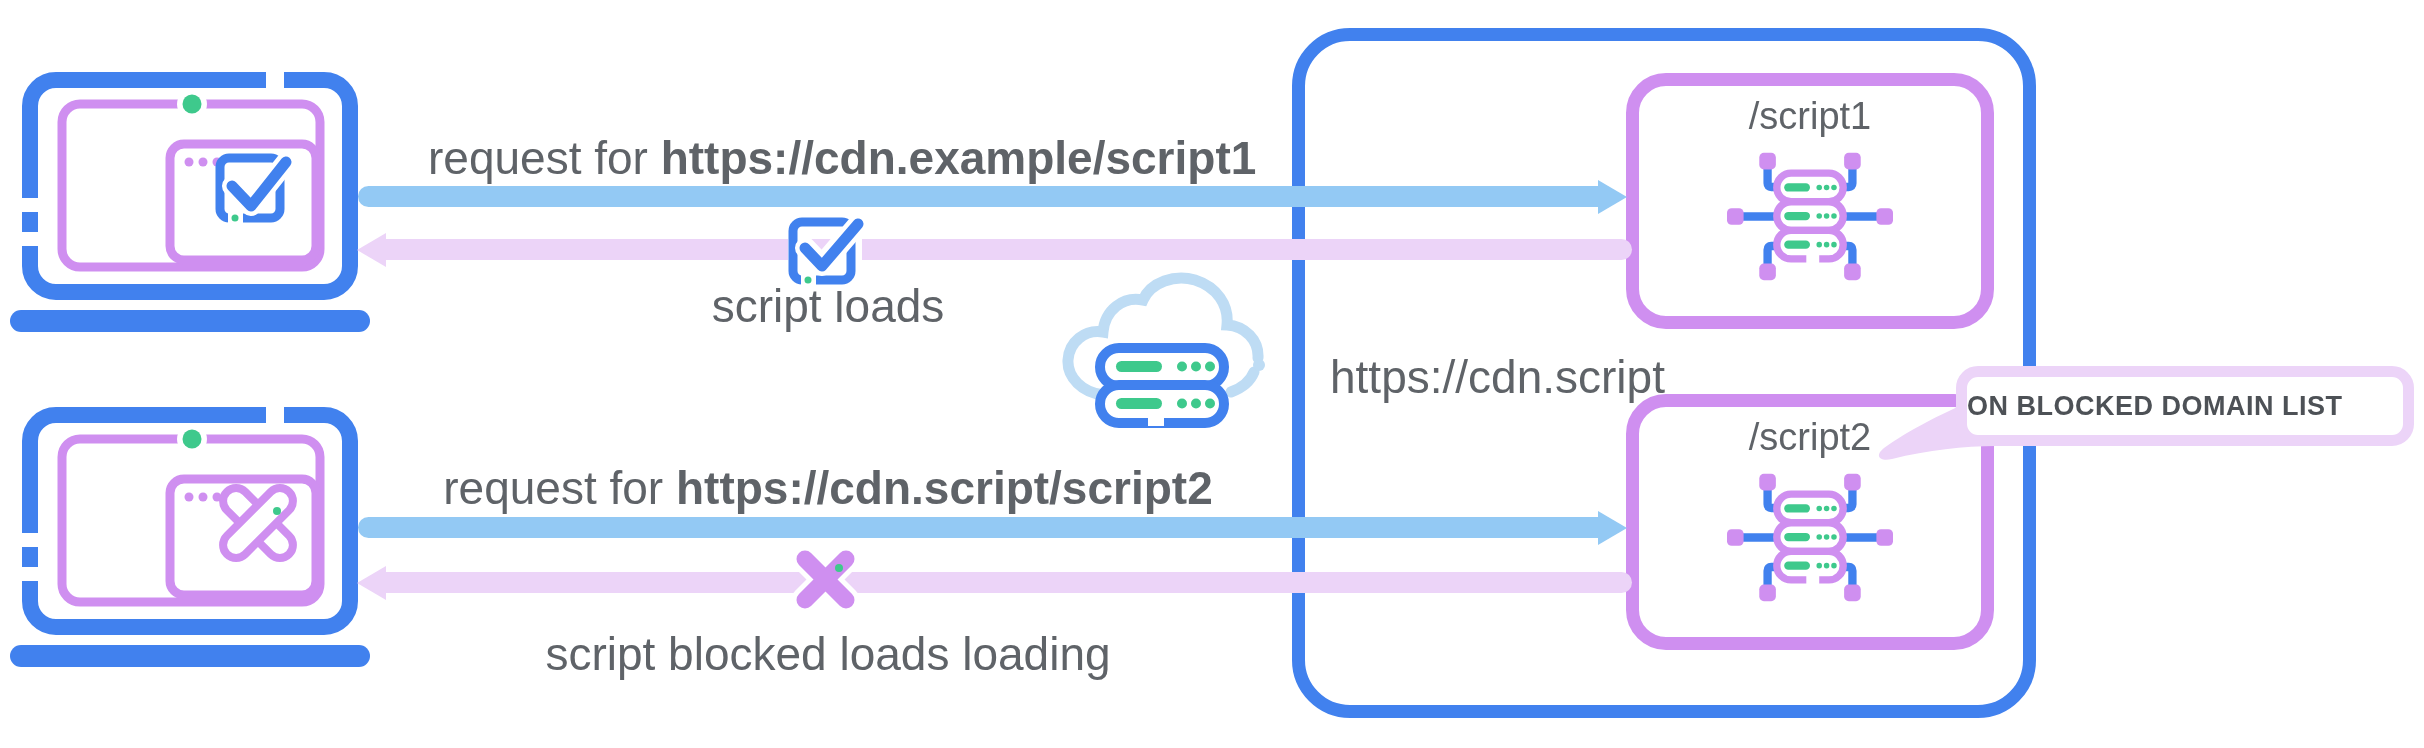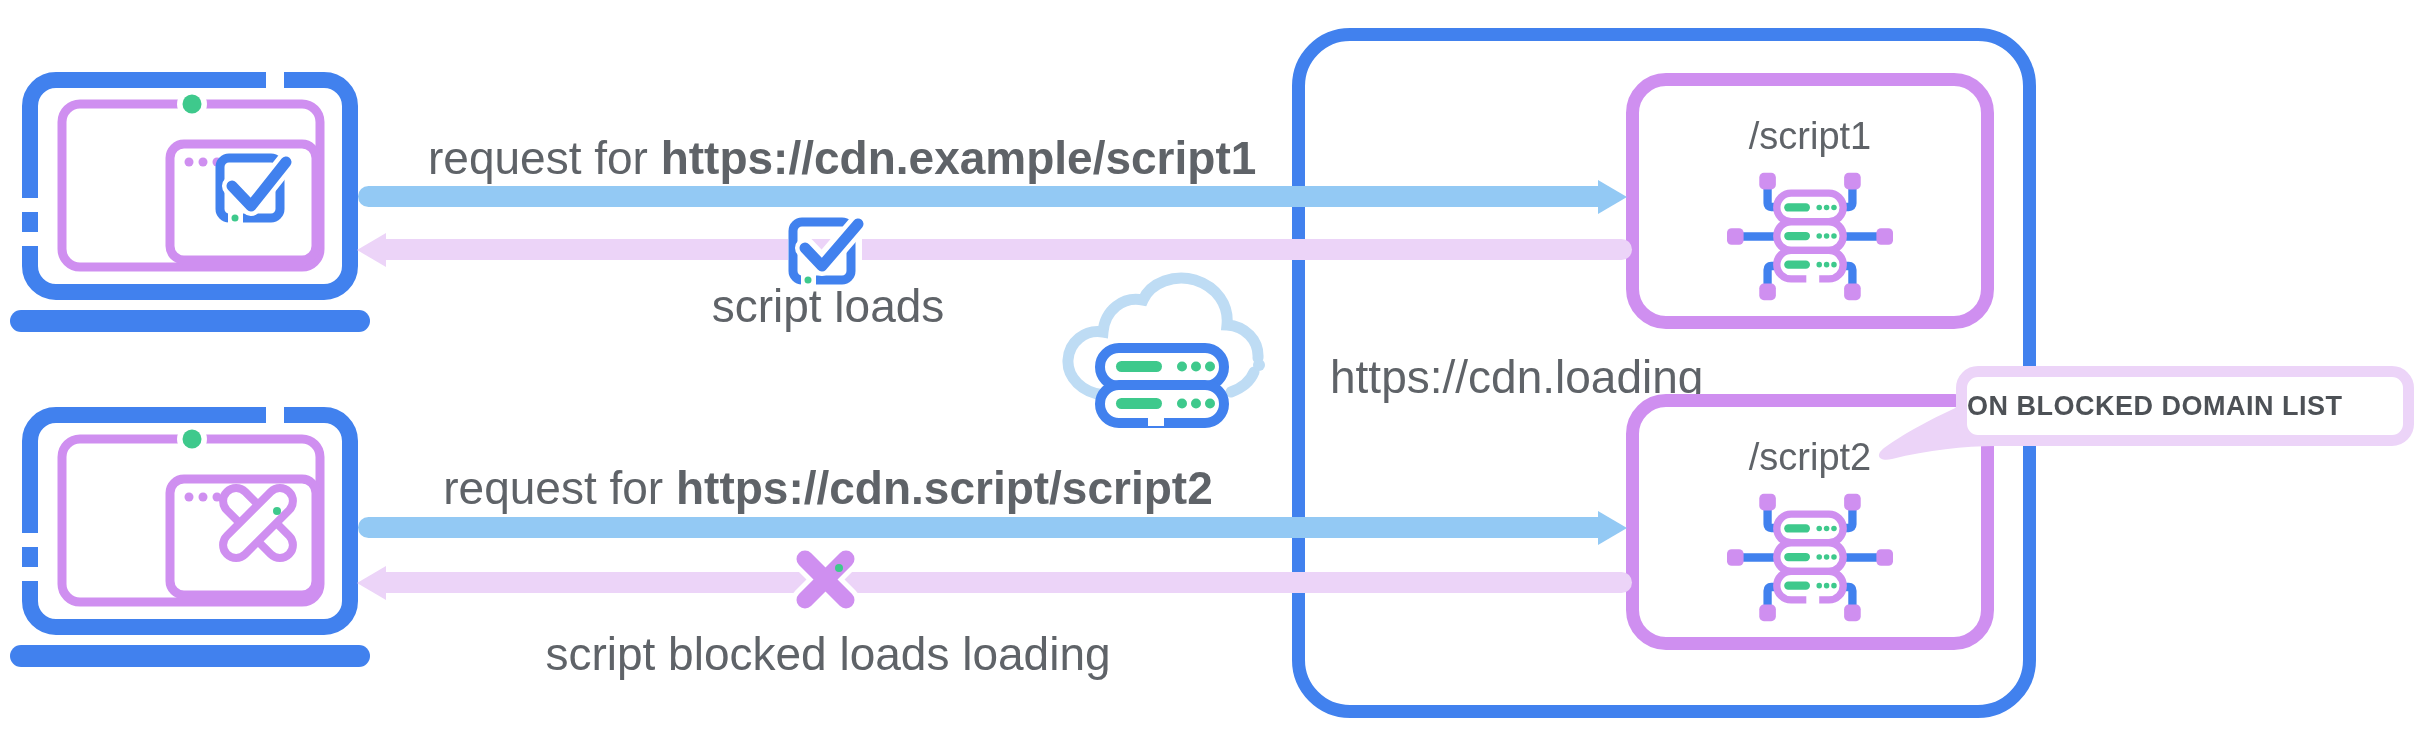--- a/index.html
+++ b/index.html
@@ -35,21 +35,21 @@
   .flow-label b{font-weight:700}
 
   
   .cdn-box{position:absolute;left:1292px;top:28px;width:744px;height:690px;
     border:13px solid var(--blue);border-radius:58px;z-index:1;background:transparent}
   .cdn-label{position:absolute;left:1330px;top:350px;font-size:46px;
     color:var(--text-gray);z-index:2;white-space:nowrap}
   .script-box{position:absolute;left:1626px;width:368px;height:256px;
     border:13px solid var(--purple);border-radius:40px;background:#fff;z-index:2;
     display:flex;flex-direction:column;align-items:center}
-  .script-box .title{margin-top:28px;font-size:38px;line-height:44px;color:var(--text-gray)}
+  .script-box .title{margin-top:8px;font-size:38px;line-height:44px;color:var(--text-gray)}
   .script-box svg{margin-top:6px}
 
   
   .callout{position:absolute;left:1956px;top:366px;width:458px;height:80px;
     background:#fff;border:11px solid var(--lavender);border-radius:22px;z-index:10;
     display:flex;align-items:center;justify-content:flex-start}
   .callout span{font-weight:700;font-size:27px;letter-spacing:.5px;
     color:var(--callout-text);white-space:nowrap}
   .callout-tail{position:absolute;left:1868px;top:388px;z-index:9}
 
@@ -151,21 +151,21 @@
   <circle cx="124" cy="94.5" r="5" class="fg"></circle>
     <circle cx="138" cy="94.5" r="5" class="fg"></circle>
     <circle cx="152" cy="94.5" r="5" class="fg"></circle>
   <rect x="58" y="126" width="46" height="11" rx="5.5" class="fg"></rect>
   <circle cx="124" cy="131.5" r="5" class="fg"></circle>
     <circle cx="138" cy="131.5" r="5" class="fg"></circle>
     <circle cx="152" cy="131.5" r="5" class="fg"></circle>
 </svg>
 
 <div class="cdn-box"></div>
-<div class="cdn-label">https://cdn.loading</div>
+<div class="cdn-label">https://cdn.script</div>
 
 <div class="script-box" style="top:73px">
   <div class="title">/script1</div>
   <svg width="166" height="145" viewBox="0 0 180 150">
     <g fill="none" class="sb" stroke-width="9" stroke-linecap="round" stroke-linejoin="round">
       <path d="M 44 20 L 44 39 Q 44 43 48 43 L 60 43"></path>
       <path d="M 136 20 L 136 39 Q 136 43 132 43 L 120 43"></path>
       <path d="M 12 75 L 60 75"></path>
         <path d="M 168 75 L 120 75"></path>
       <path d="M 44 130 L 44 111 Q 44 107 48 107 L 60 107"></path>

